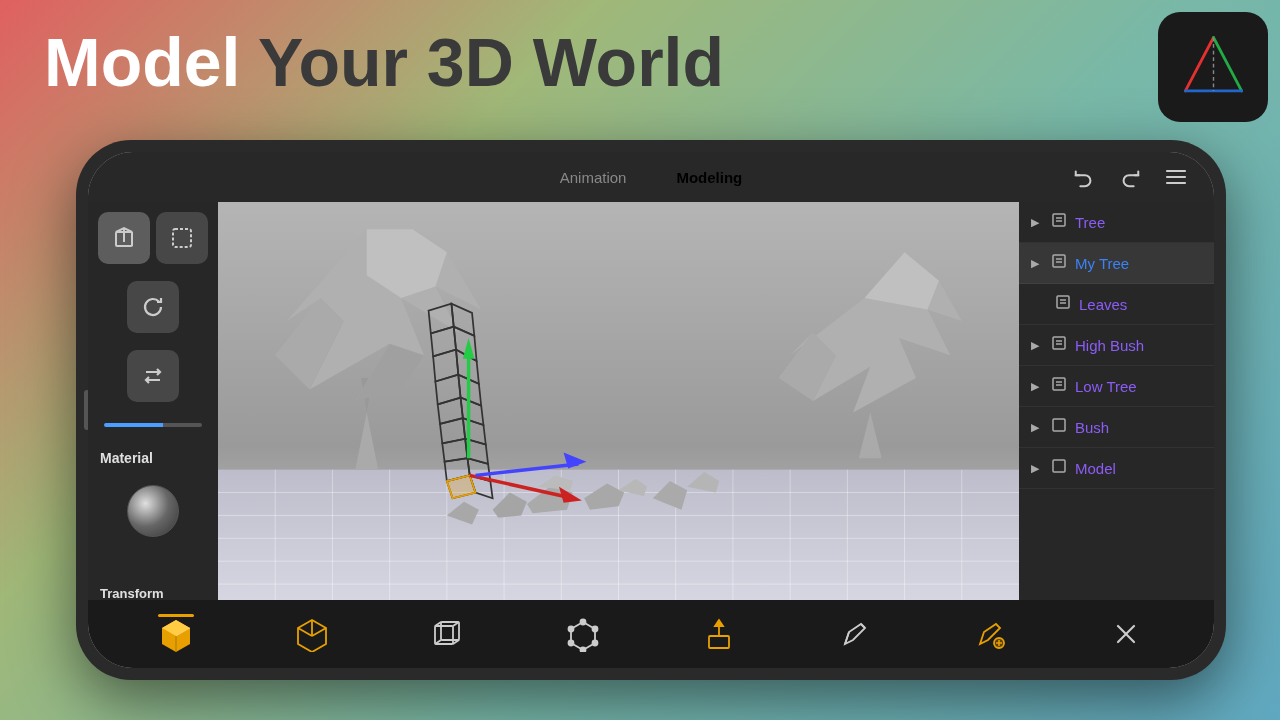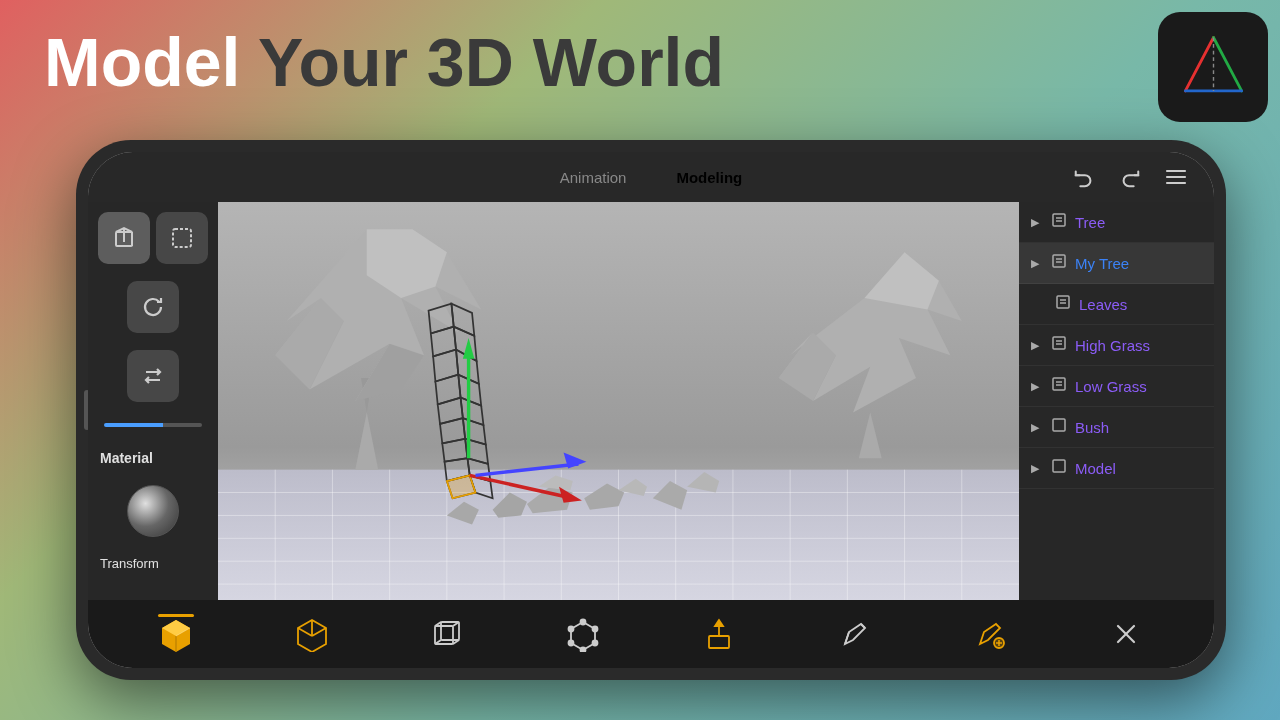--- a/index.html
+++ b/index.html
@@ -179,23 +179,24 @@
     .material-ball {
       width: 52px;
       height: 52px;
       background: radial-gradient(circle at 35% 35%, #e0e0e0, #666, #333);
       border-radius: 50%;
       border: 1px solid #555;
     }
     .transform-label {
       color: #e0e0e0;
       font-size: 13px;
-      font-weight: 400;
+      font-weight: 700;
       width: 100%;
       padding: 2px 4px;
+      margin-top: 30px;
     }
 
     
     .viewport {
       flex: 1;
       position: relative;
       overflow: hidden;
       background: #9a9a9a;
     }
     .viewport-bg {
@@ -528,32 +529,32 @@
         </div>
         <div class="panel-item">
           <span class="panel-item-arrow">▶</span>
           <span class="panel-item-icon">
             <svg width="16" height="16" viewBox="0 0 16 16" fill="none" stroke="#aaa" stroke-width="1.5">
                 <rect x="2" y="2" width="12" height="12" rx="1"></rect>
                 <line x1="5" y1="6" x2="11" y2="6"></line>
                 <line x1="5" y1="9" x2="11" y2="9"></line>
               </svg>
           </span>
-          <span class="panel-item-label">High Grass</span>
+          <span class="panel-item-label">High Bush</span>
         </div>
         <div class="panel-item">
           <span class="panel-item-arrow">▶</span>
           <span class="panel-item-icon">
             <svg width="16" height="16" viewBox="0 0 16 16" fill="none" stroke="#aaa" stroke-width="1.5">
                 <rect x="2" y="2" width="12" height="12" rx="1"></rect>
                 <line x1="5" y1="6" x2="11" y2="6"></line>
                 <line x1="5" y1="9" x2="11" y2="9"></line>
               </svg>
           </span>
-          <span class="panel-item-label">Low Grass</span>
+          <span class="panel-item-label">Low Tree</span>
         </div>
         <div class="panel-item">
           <span class="panel-item-arrow">▶</span>
           <span class="panel-item-icon">
             <svg width="16" height="16" viewBox="0 0 16 16" fill="none" stroke="#aaa" stroke-width="1.5">
                 <rect x="2" y="2" width="12" height="12" rx="1"></rect>
               </svg>
           </span>
           <span class="panel-item-label">Bush</span>
         </div>

